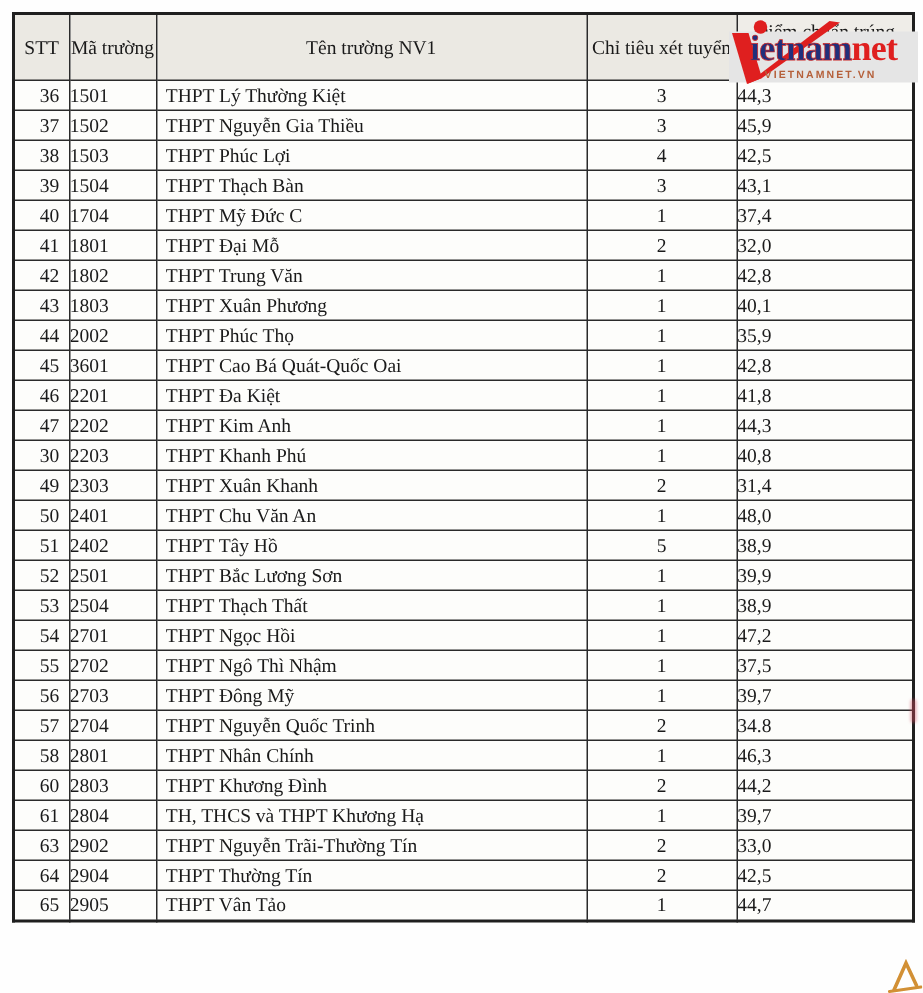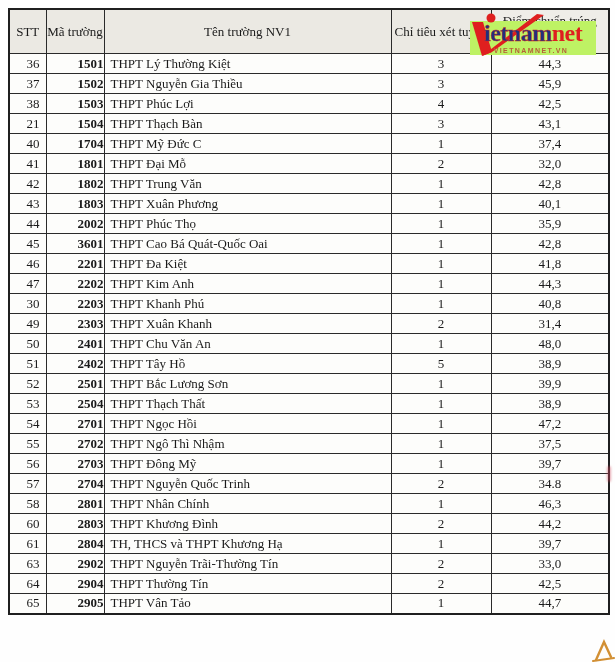--- a/index.html
+++ b/index.html
@@ -38,29 +38,29 @@
     white-space:normal;
   }
   thead th.th-diem{
     vertical-align:top;
     padding-top:3px;
     background:#efede8;
     position:relative;
   }
   tbody tr{height:20px;padding-left:47px;}
   td.c-stt{text-align:right;padding-right:6px;}
-  td.c-code{text-align:right;font-weight:bold;}
+  td.c-code{text-align:left;}
   td.c-name{text-align:left;padding-left:6px;}
   td.c-quota{text-align:center;}
-  td.c-score{text-align:center;}
+  td.c-score{}
 
   
   .logo{
-    position:absolute;left:470px;top:21px;width:126px;height:34px;
-    background:#bef264;
+    position:absolute;left:486px;top:21px;width:126px;height:34px;
+    background:#e5e5e5;
     z-index:5;
   }
   .logo svg.vmark{position:absolute;left:0;top:-7px;width:126px;height:44px;overflow:visible;}
   .logo .wordmark{
     position:absolute;left:14px;top:0px;
     font-family:"Liberation Serif","DejaVu Serif",serif;
     font-weight:bold;
     font-size:24px;line-height:24px;
     letter-spacing:-0.5px;
     white-space:nowrap;
@@ -128,21 +128,21 @@
 
         <tr>
           <td class="c-stt">38</td>
           <td class="c-code">1503</td>
           <td class="c-name">THPT Phúc Lợi</td>
           <td class="c-quota">4</td>
           <td class="c-score">42,5</td>
         </tr>
 
         <tr>
-          <td class="c-stt">21</td>
+          <td class="c-stt">39</td>
           <td class="c-code">1504</td>
           <td class="c-name">THPT Thạch Bàn</td>
           <td class="c-quota">3</td>
           <td class="c-score">43,1</td>
         </tr>
 
         <tr>
           <td class="c-stt">40</td>
           <td class="c-code">1704</td>
           <td class="c-name">THPT Mỹ Đức C</td>

